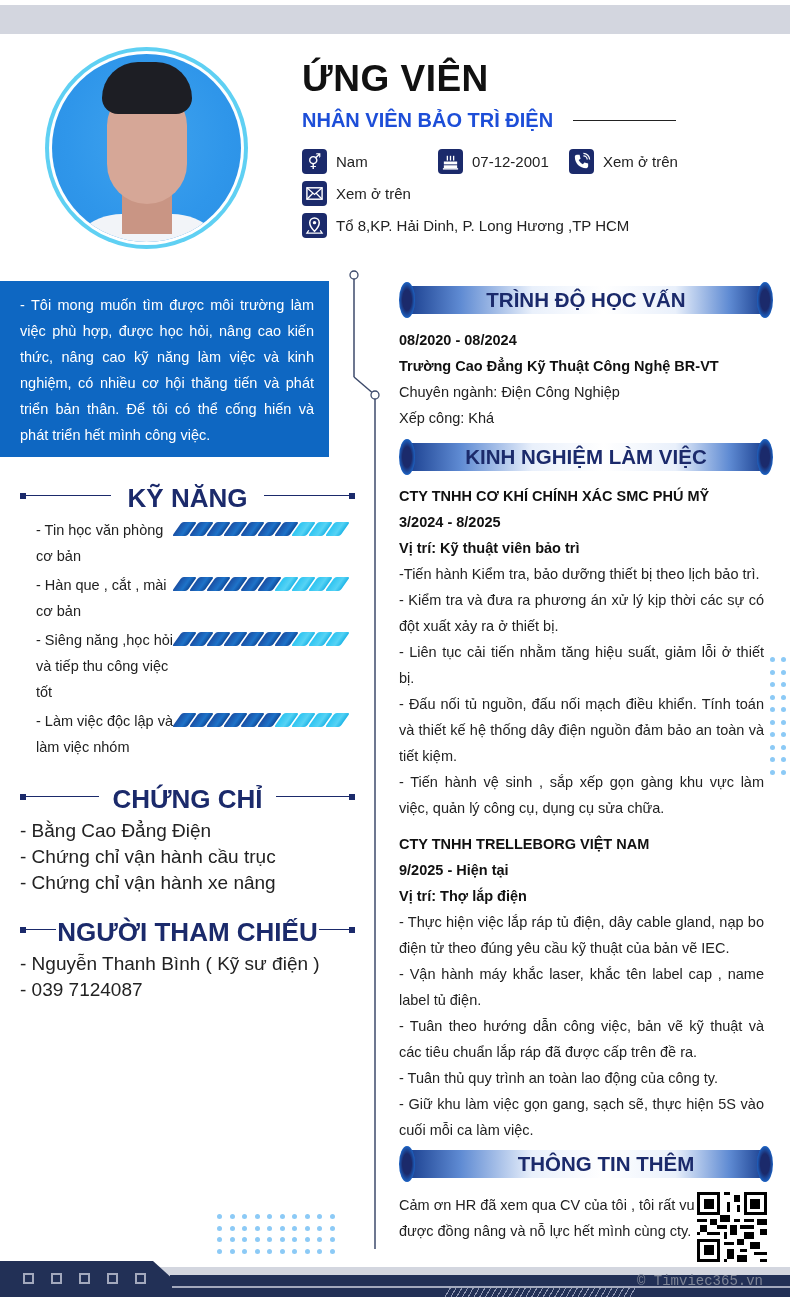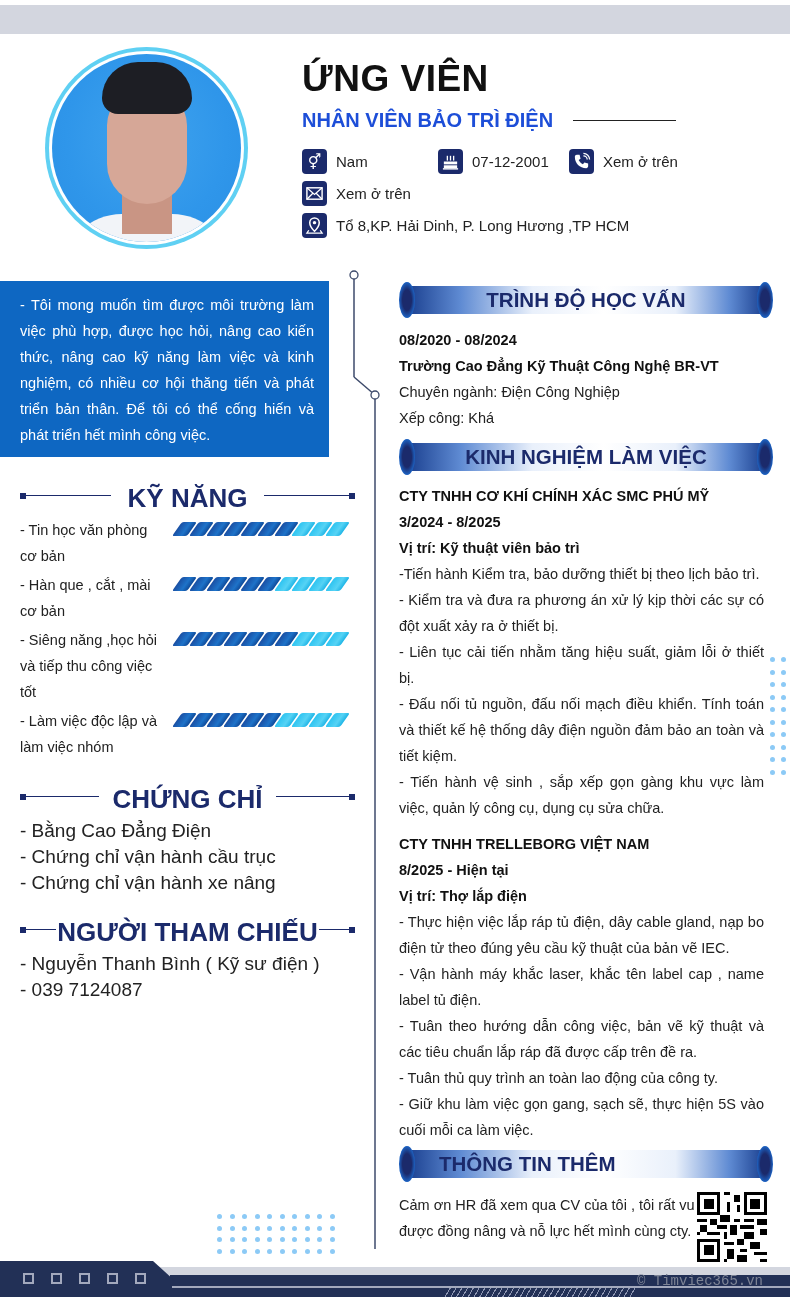--- a/index.html
+++ b/index.html
@@ -38,21 +38,21 @@
 
   
   .lh { position: absolute; left: 20px; width: 335px; height: 24px; }
   .lh .sq-l { position: absolute; left: 0; top: 10px; width: 6px; height: 6px; background: #1b2a6b; }
   .lh .sq-r { position: absolute; right: 0; top: 10px; width: 6px; height: 6px; background: #1b2a6b; }
   .lh .ln-l { position: absolute; left: 3px; top: 12px; height: 1px; background: #1b2a6b; }
   .lh .ln-r { position: absolute; right: 3px; top: 12px; height: 1px; background: #1b2a6b; }
   .lh .t { position: absolute; left: 0; right: 0; top: 0; text-align: center; font-size: 26px; font-weight: 700; color: #1b2a6b; }
 
   .skill { position: absolute; left: 20px; width: 340px; }
-  .skill .label { width: 140px; font-size: 14.5px; line-height: 26px; color: #222; }
+  .skill .label { width: 140px; font-size: 14.5px; line-height: 26px; color: #222; margin-left: 16px; }
   .skill .bars { position: absolute; left: 157px; top: 5px; display: flex; gap: 2px; }
   .bar { width: 15px; height: 14px; transform: skewX(-35deg); border-radius: 2px; }
   .bar.on { background: linear-gradient(90deg, #1a4fa3, #1e73c9 60%, #0f4a99); }
   .bar.off { background: linear-gradient(90deg, #2ec4f1, #56d3f5 60%, #1fb5e6); }
 
   .plain-list { position: absolute; left: 20px; font-size: 19px; line-height: 26px; color: #222; }
 
   
   .banner { position: absolute; left: 399px; width: 374px; height: 36px; }
   .banner .bg { position: absolute; left: 8px; right: 8px; top: 4px; height: 28px;
@@ -279,34 +279,34 @@
   <div class="b">3/2024 - 8/2025</div>
   <div class="b">Vị trí: Kỹ thuật viên bảo trì</div>
   <div>-Tiến hành Kiểm tra, bảo dưỡng thiết bị theo lịch bảo trì.</div>
   <div>- Kiểm tra và đưa ra phương án xử lý kịp thời các sự có đột xuất xảy ra ở thiết bị.</div>
   <div>- Liên tục cải tiến nhằm tăng hiệu suất, giảm lỗi ở thiết bị.</div>
   <div>- Đấu nối tủ nguồn, đấu nối mạch điều khiển. Tính toán và thiết kế hệ thống dây điện nguồn đảm bảo an toàn và tiết kiệm.</div>
   <div>- Tiến hành vệ sinh , sắp xếp gọn gàng khu vực làm việc, quản lý công cụ, dụng cụ sửa chữa.</div>
 </div>
 <div class="rtext" style="top:831px;">
   <div class="b">CTY TNHH TRELLEBORG VIỆT NAM</div>
-  <div class="b">8/2025 - Hiện tại</div>
+  <div class="b">9/2025 - Hiện tại</div>
   <div class="b">Vị trí: Thợ lắp điện</div>
   <div>- Thực hiện việc lắp ráp tủ điện, dây cable gland, nạp bo điện tử theo đúng yêu cầu kỹ thuật của bản vẽ IEC.</div>
   <div>- Vận hành máy khắc laser, khắc tên label cap , name label tủ điện.</div>
   <div>- Tuân theo hướng dẫn công việc, bản vẽ kỹ thuật và các tiêu chuẩn lắp ráp đã được cấp trên đề ra.</div>
   <div>- Tuân thủ quy trình an toàn lao động của công ty.</div>
   <div>- Giữ khu làm việc gọn gang, sạch sẽ, thực hiện 5S vào cuối mỗi ca làm việc.</div>
 </div>
 
 <div class="banner" style="top:1146px;">
   <div class="bg"></div>
     <div class="cap-l"></div>
     <div class="cap-r"></div>
-  <div class="t" style="text-align:left; padding-left:40px;">THÔNG TIN THÊM</div>
+  <div class="t" style="text-align:center; padding-left:40px;">THÔNG TIN THÊM</div>
 </div>
 <div class="rtext" style="top:1192px; width:296px; overflow:hidden; white-space:nowrap; text-align:left;">
   <div>Cảm ơn HR đã xem qua CV của tôi , tôi rất vui</div>
   <div>được đồng nâng và nỗ lực hết mình cùng cty.</div>
 </div>
 
 <svg class="qr" viewBox="0 0 21 21" shape-rendering="crispEdges">
   <g fill="#000">
     <rect x="0" y="0" width="7" height="7"></rect>
       <rect x="1" y="1" width="5" height="5" fill="#fff"></rect>

